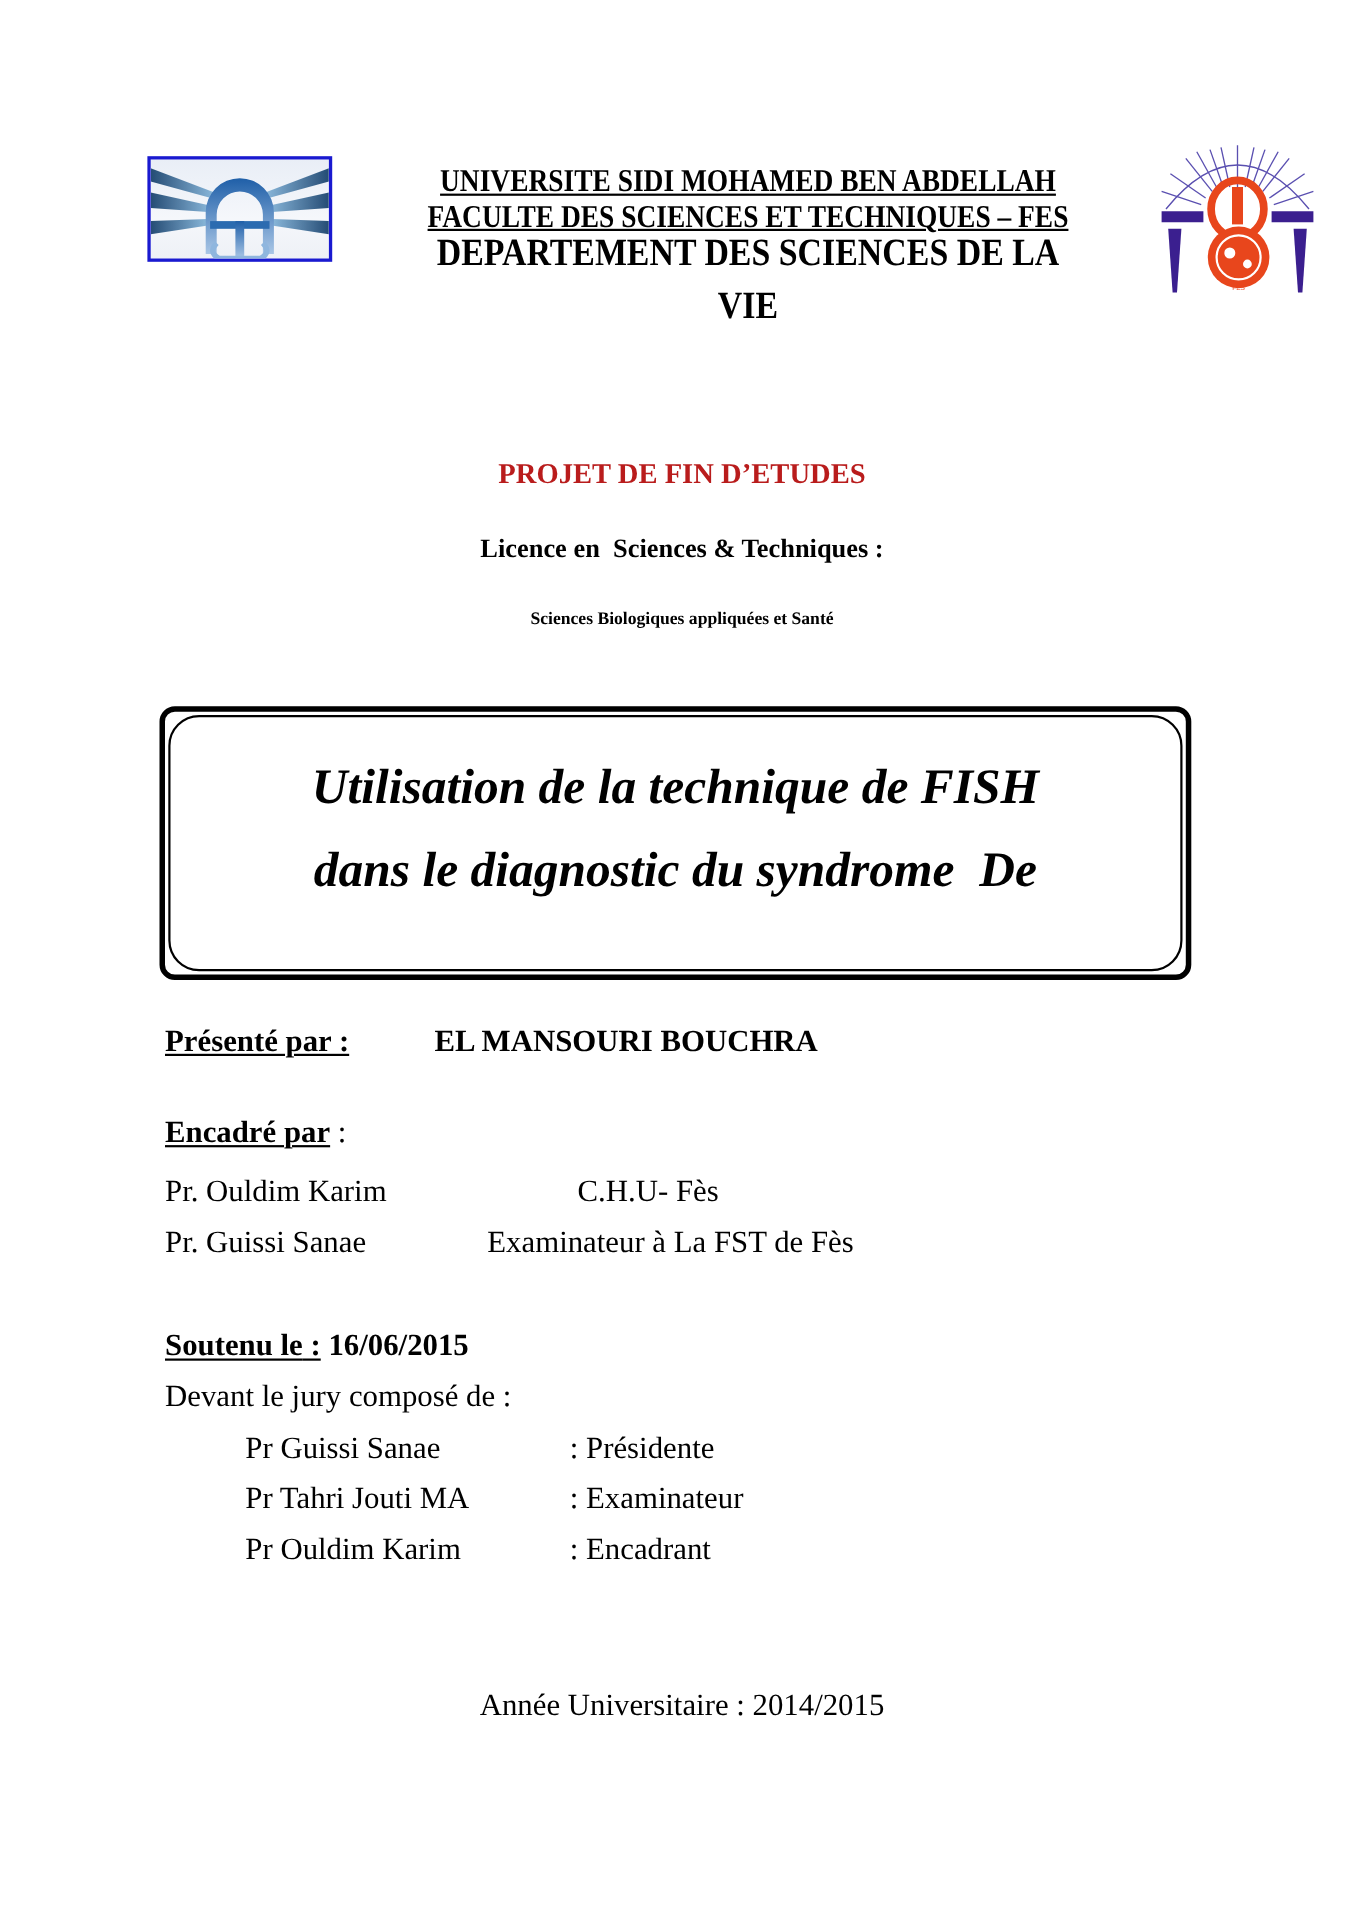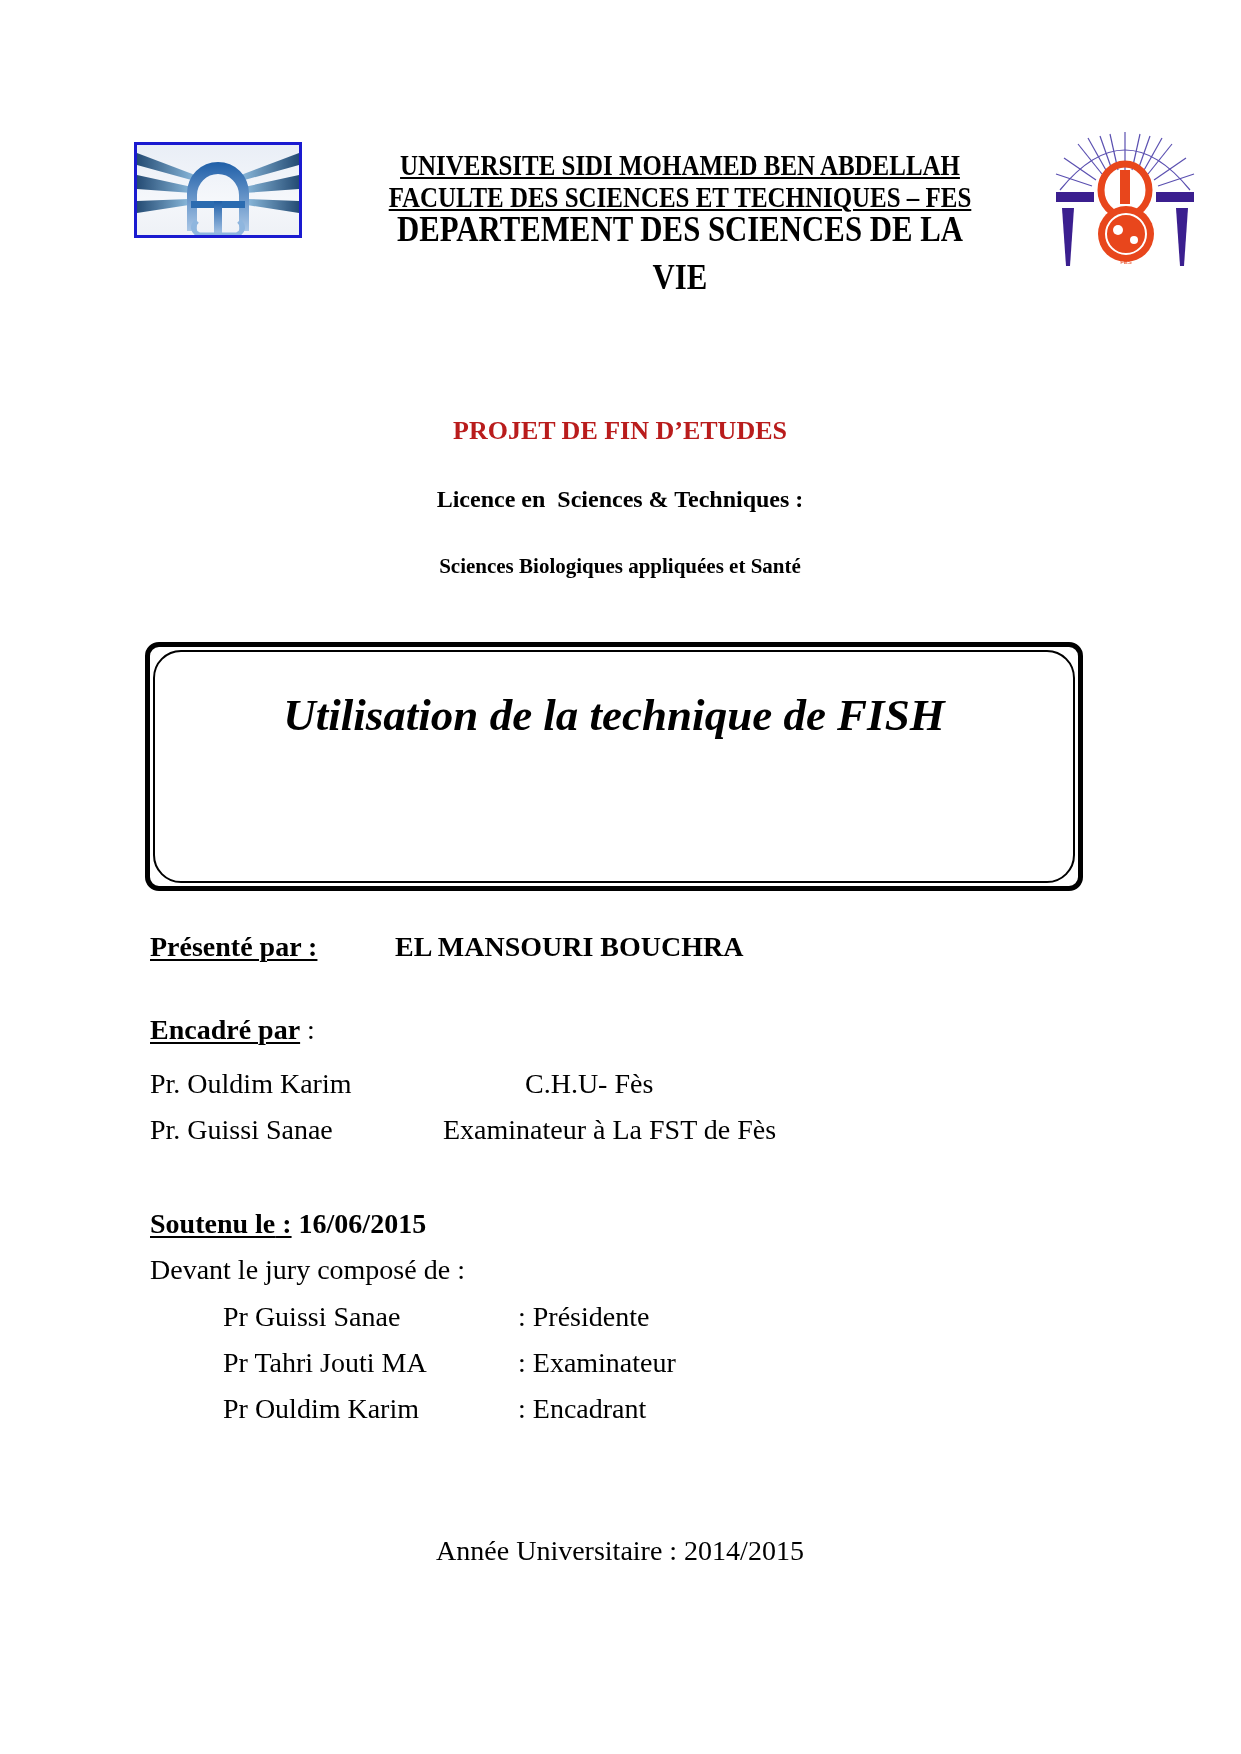--- a/index.html
+++ b/index.html
@@ -14,21 +14,21 @@
 
   
   .hdr { left: 320px; width: 720px; text-align: center; font-weight: bold; line-height: 1; }
   #univ-line { top: 151px; font-size: 29px; text-decoration: underline; text-decoration-thickness: 2px; text-underline-offset: 2px; transform: scaleX(0.86); }
   #fac-line { top: 183px; font-size: 29px; text-decoration: underline; text-decoration-thickness: 2px; text-underline-offset: 2px; transform: scaleX(0.86); }
   #dept-line { top: 212px; font-size: 35px; transform: scaleX(0.88); }
   #vie-line { top: 260px; font-size: 35px; transform: scaleX(0.88); }
 
   #pfe-title { left: 320px; width: 600px; top: 416px; text-align: center; font-size: 26px; font-weight: bold; color: #b91c1c; }
   #licence-line { left: 320px; width: 600px; top: 486px; text-align: center; font-size: 24px; font-weight: bold; }
-  #speciality-line { left: 320px; width: 600px; top: 554px; text-align: center; font-size: 21px; font-weight: bold; }
+  #speciality-line { left: 320px; width: 600px; top: 554px; text-align: center; font-size: 16px; font-weight: bold; }
 
   
   #title-box { left: 145px; top: 642px; width: 938px; height: 249px; box-sizing: border-box; border: 5px solid #000; border-radius: 14px; }
   #title-box-inner { position: absolute; left: 3px; top: 3px; right: 3px; bottom: 3px; border: 2px solid #000; border-radius: 28px; overflow: hidden; }
   #title-text { position: absolute; left: 0; right: 0; top: 26px; text-align: center; font-size: 45px; font-weight: bold; font-style: italic; line-height: 75px; }
 
   .line { font-size: 28px; line-height: 1; white-space: nowrap; }
   .b { font-weight: bold; }
   .u { text-decoration: underline; text-decoration-thickness: 2px; text-underline-offset: 3px; }
 </style>
@@ -105,20 +105,21 @@
 <div id="vie-line" class="abs hdr serif">VIE</div>
 
 <div id="pfe-title" class="abs serif">PROJET DE FIN D’ETUDES</div>
 <div id="licence-line" class="abs sans" style="white-space:pre;">Licence en  Sciences &amp; Techniques :</div>
 <div id="speciality-line" class="abs sans">Sciences Biologiques appliquées et Santé</div>
 
 <div id="title-box" class="abs">
   <div id="title-box-inner">
     <div id="title-text" class="sans">
       <div>Utilisation de la technique de FISH</div>
+      <div style="white-space:pre;">dans le diagnostic du syndrome  De</div>
     </div>
   </div>
 </div>
 
 <div class="abs line sans b u" style="left:150px; top:933px;">Présenté par :</div>
 <div class="abs line sans b" style="left:395px; top:933px;">EL MANSOURI BOUCHRA</div>
 
 <div class="abs line sans" style="left:150px; top:1016px;"><span class="b u">Encadré par</span><span style="white-space:pre;"> :</span></div>
 <div class="abs line sans" style="left:150px; top:1070px;">Pr. Ouldim Karim</div>
 <div class="abs line sans" style="left:525px; top:1070px;">C.H.U- Fès</div>

